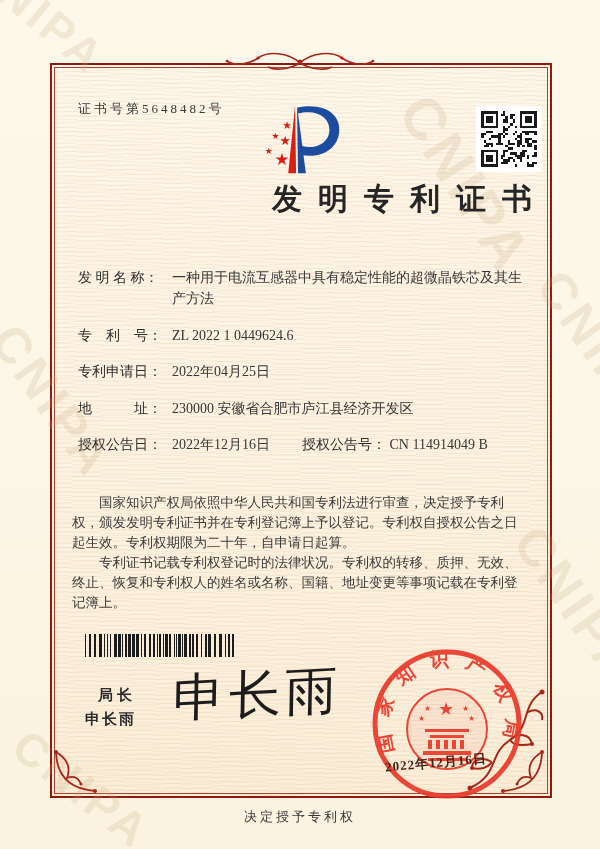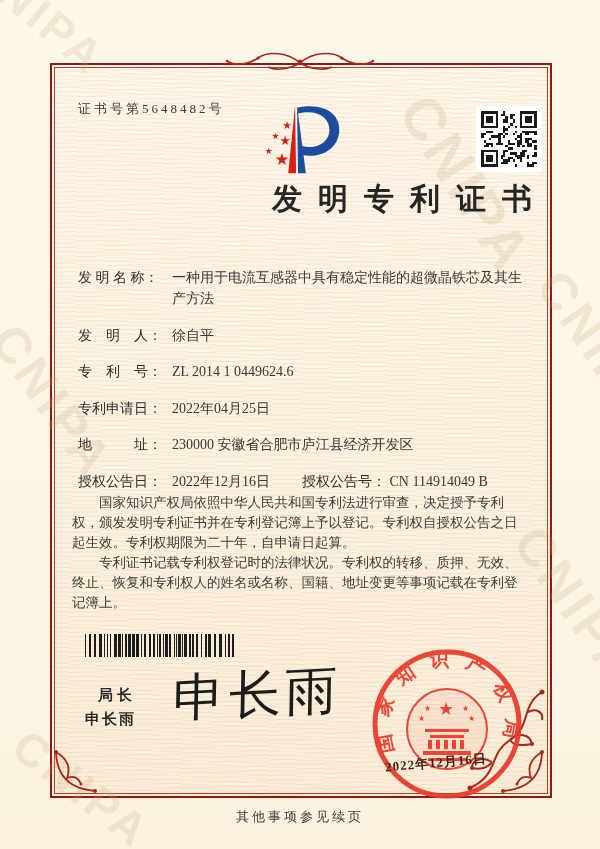--- a/index.html
+++ b/index.html
@@ -287,26 +287,22 @@
       </svg>
 
     <div class="title">发明专利证书</div>
 
     <div class="fields">
       <div class="frow">
         <span class="flabel">发 明 名 称：</span>
         <span class="fvalue">一种用于电流互感器中具有稳定性能的超微晶铁芯及其生产方法</span>
       </div>
       <div class="frow">
-        <span class="flabel">发　明　人：</span>
-        <span class="fvalue">徐自平</span>
-      </div>
-      <div class="frow">
         <span class="flabel">专　利　号：</span>
-        <span class="fvalue">ZL 2014 1 0449624.6</span>
+        <span class="fvalue">ZL 2022 1 0449624.6</span>
       </div>
       <div class="frow">
         <span class="flabel">专利申请日：</span>
         <span class="fvalue">2022年04月25日</span>
       </div>
       <div class="frow">
         <span class="flabel">地　　　址：</span>
         <span class="fvalue">230000 安徽省合肥市庐江县经济开发区</span>
       </div>
       <div class="frow grant">
@@ -399,15 +395,15 @@
               <rect x="84" y="95" width="4" height="9"></rect>
             <rect x="92" y="95" width="4" height="9"></rect>
             <rect x="55" y="106" width="48" height="4"></rect>
             <rect x="60" y="113" width="38" height="3"></rect>
           </g>
         </g>
       </g>
     </svg>
     <div class="seal-date">2022年12月16日</div>
 
-    <div class="bottom-note">其他事项参见续页</div>
+    <div class="bottom-note">决定授予专利权</div>
   </div>
 </div>
 
 </body></html>

